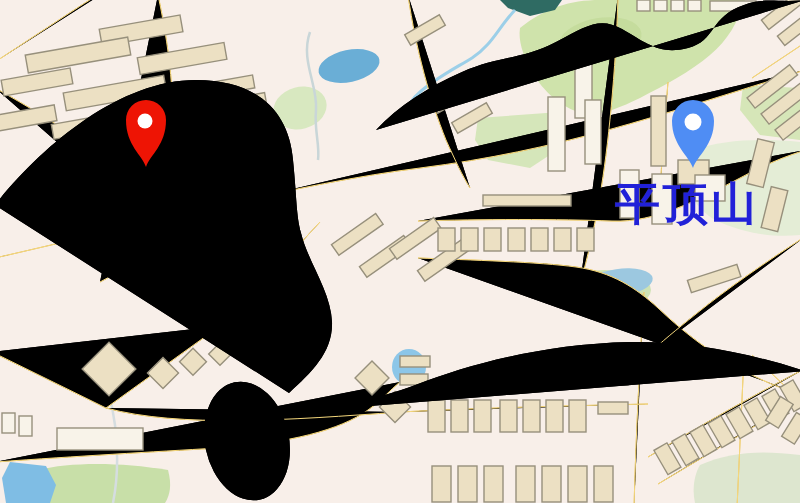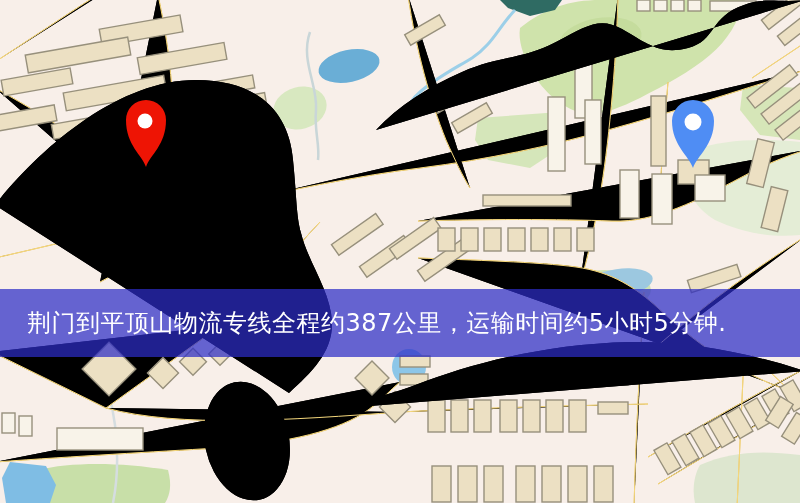--- a/index.html
+++ b/index.html
@@ -203,18 +203,16 @@
     <circle cx="-1" cy="-46" r="7.5" fill="#ffffff"></circle>
   </g>
 
   <g transform="translate(693,168)">
     <path d="M0,0 C-4,-12 -21,-23 -21,-47 A21,21 0 1,1 21,-47 C21,-23 4,-12 0,0 Z" fill="#4f8df4"></path>
     <circle cx="0" cy="-46" r="8.5" fill="#ffffff"></circle>
   </g>
 </svg>
 
 
-
-  <div class="banner" style="background: rgba(45, 45, 198, 0.72); color: rgb(255, 255, 255);">
-    <span>荆门到平顶山物流专线全程约387公里，运输时间约5小时5分钟.</span>
-  </div>
+  <div class="map-label dest-label" style="color: rgb(33, 33, 216);">平顶山</div>
+
 
 </div>
 
 </body></html>

